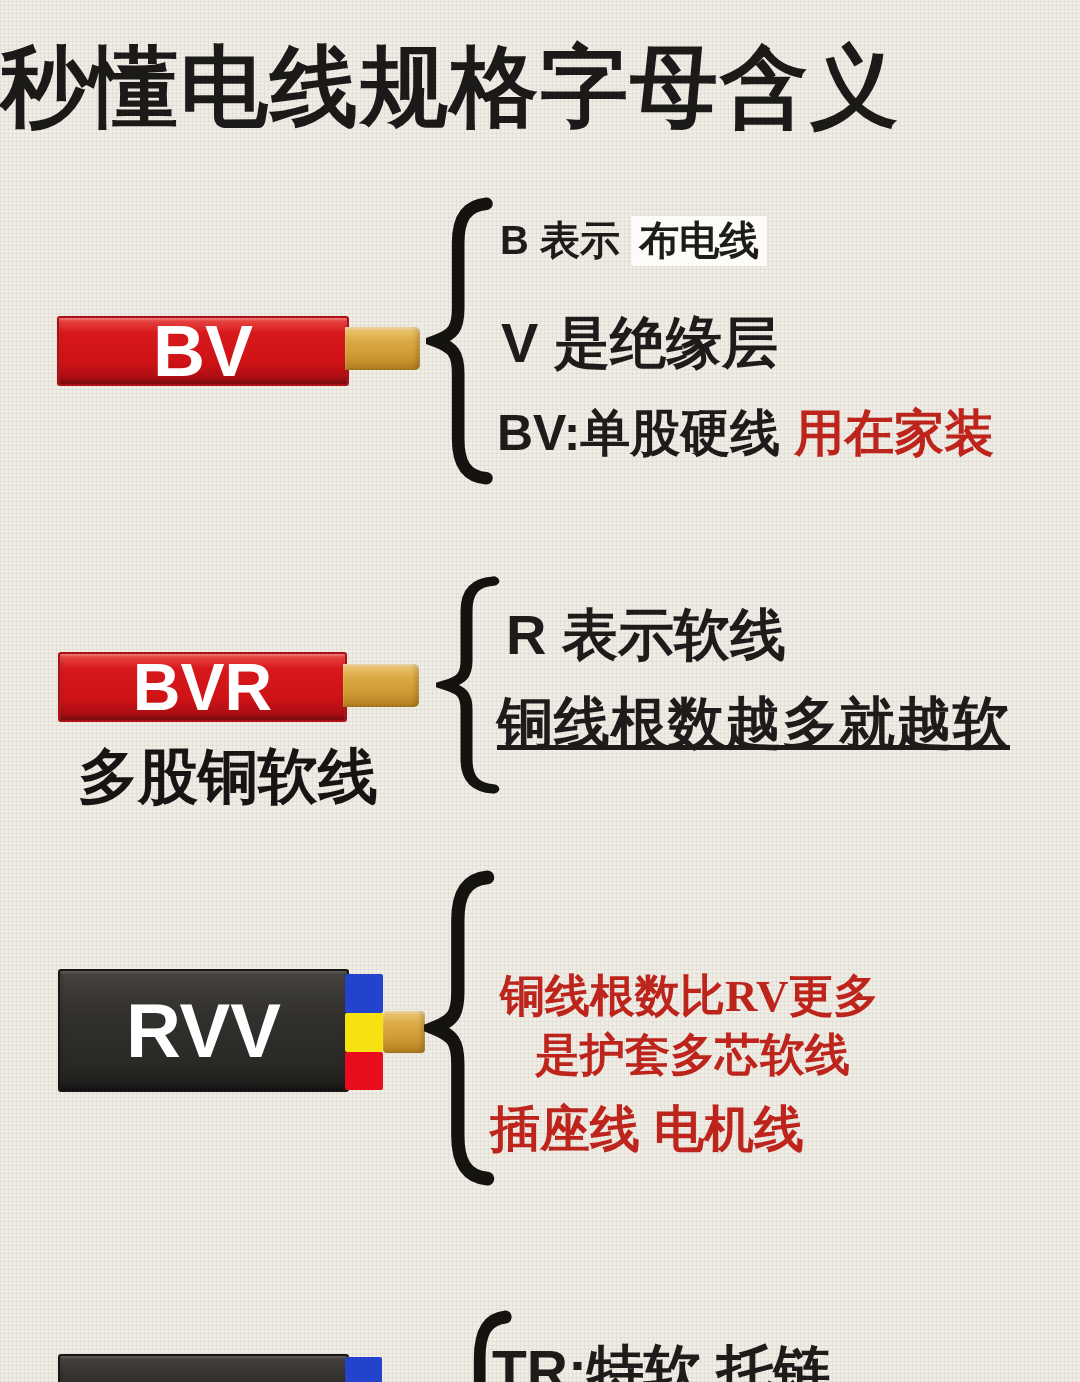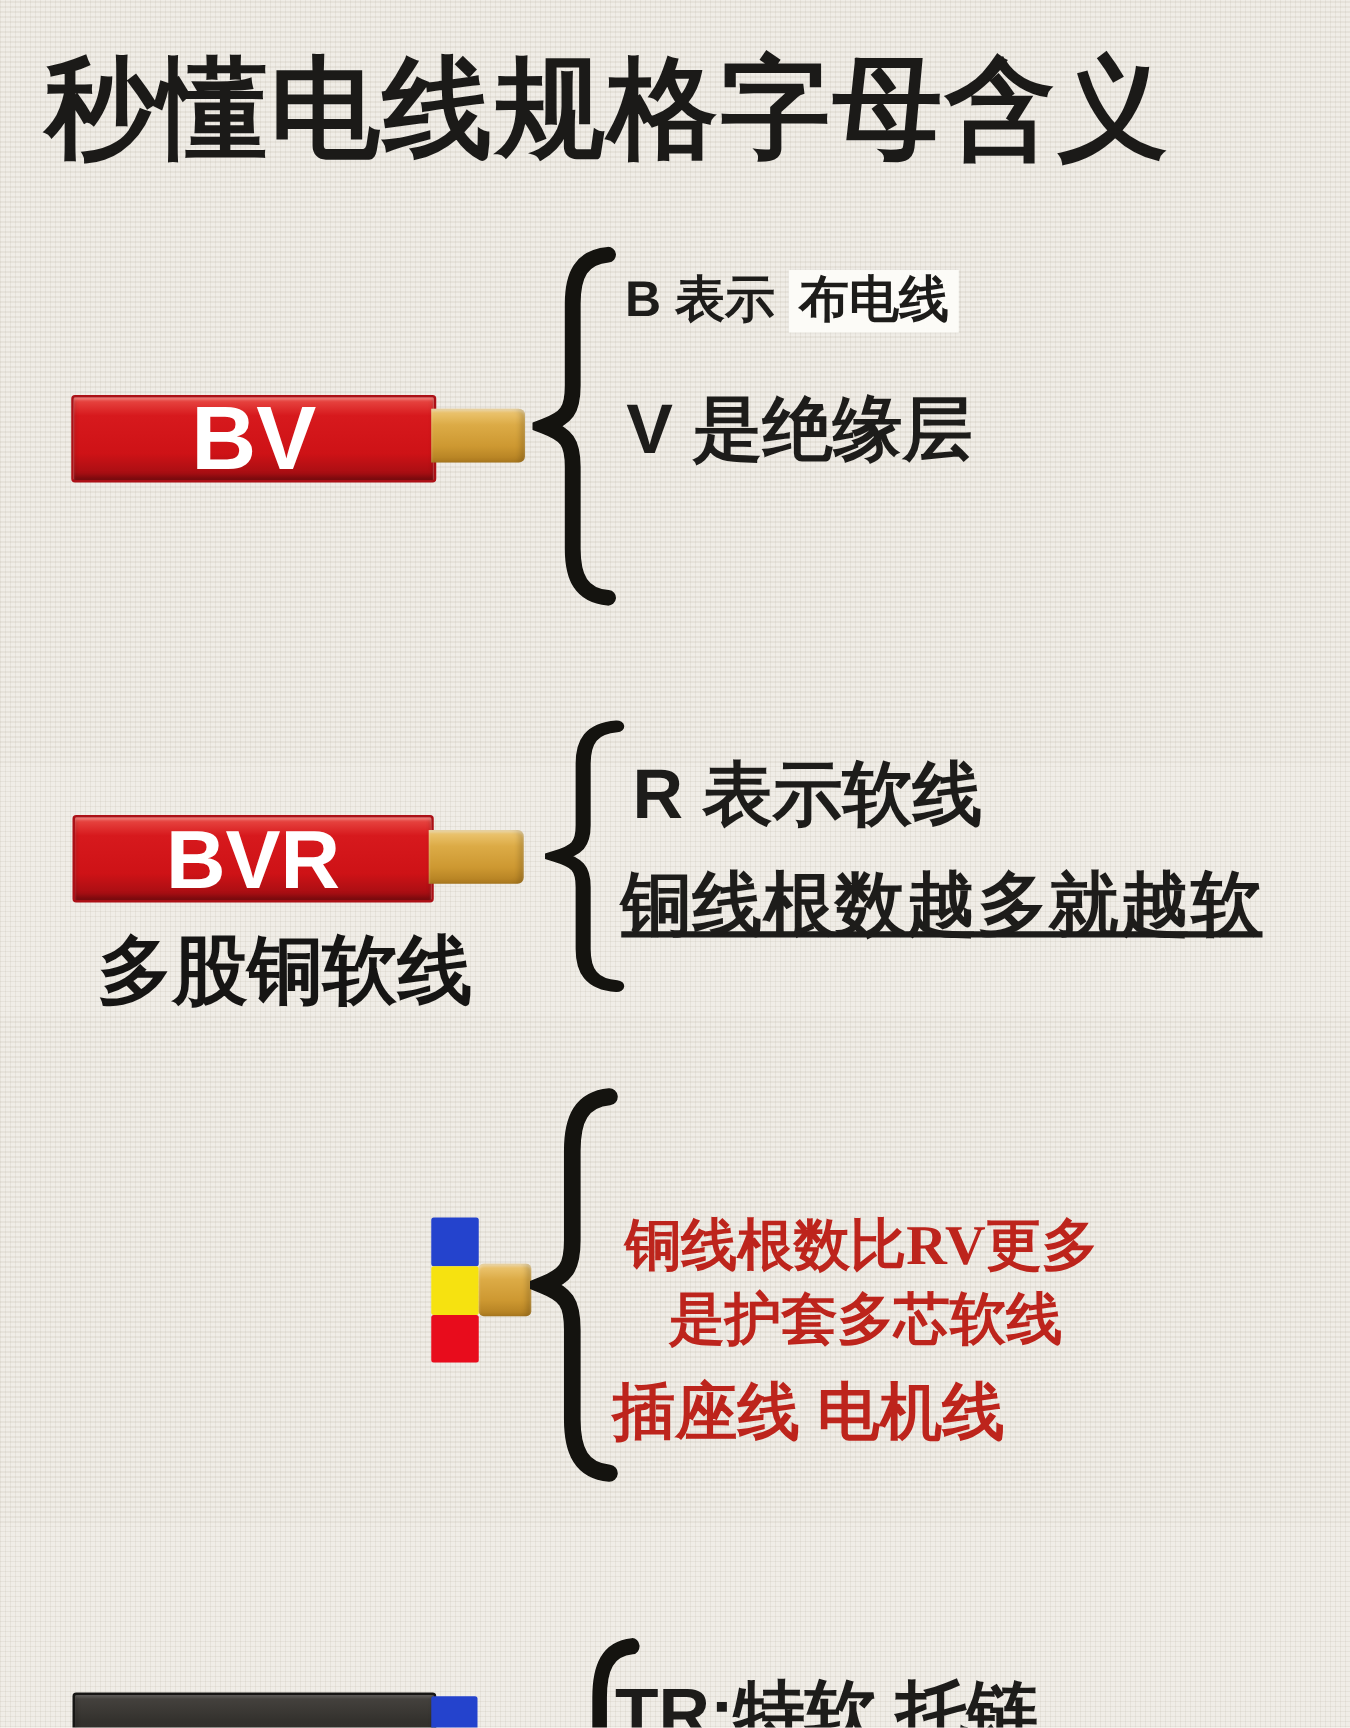--- a/index.html
+++ b/index.html
@@ -13,21 +13,20 @@
     background-image:
       repeating-linear-gradient(0deg, rgba(165,155,135,.13) 0 1px, transparent 1px 4px),
       repeating-linear-gradient(90deg, rgba(165,155,135,.13) 0 1px, transparent 1px 4px);
   }
   .abs{position:absolute;}
   
   .title{
     left:0;top:28px;width:891px;text-align:center;
     font-size:88px;font-weight:900;color:#1b1a18;letter-spacing:2px;
     white-space:nowrap;
-    margin-left:36px;
   }
   
   .t{white-space:nowrap;font-weight:900;color:#1d1c1a;line-height:1.1;}
   .red{color:#bd241c;}
   .hl{background:#fcfbf7;padding:2px 8px 4px 8px;box-shadow:0 0 2px rgba(0,0,0,.08);}
   .bv-line1 {left:500px;top:218px;font-size:40px;}
   .bv-line2 {left:501px;top:312px;font-size:56px;}
   .bv-line3 {left:497px;top:406px;font-size:50px;}
   .bvr-line1{left:506px;top:604px;font-size:56px;}
   .bvr-line2{left:497px;top:692px;font-size:56px;letter-spacing:1px;text-decoration:underline;}
@@ -89,34 +88,40 @@
   <div class="abs copper" id="bv-copper"></div>
 
   <svg class="abs brace" id="bv-brace" viewBox="0 0 80 300" preserveAspectRatio="none">
     <path d="M 62 7 C 40 9, 33 24, 33 48 L 33 116 C 33 137, 28 143, 10 150 C 28 157, 33 163, 33 184 L 33 252 C 33 276, 40 291, 62 293" fill="none" stroke="#14130f" stroke-width="13" stroke-linecap="round"></path>
   </svg>
 
   <div class="abs t bv-line1">
     <span>B 表示 </span><span class="hl">布电线</span>
   </div>
   <div class="abs t bv-line2">V 是绝缘层</div>
+  <div class="abs t bv-line3">
+    <span>BV:单股硬线 </span><span class="red">用在家装</span>
+  </div>
 
   <div class="abs wire wire-red" id="bvr-wire">
     <span>BVR</span>
   </div>
   <div class="abs copper" id="bvr-copper"></div>
   <div class="abs t bvr-caption">多股铜软线</div>
 
   <svg class="abs brace" id="bvr-brace" viewBox="0 0 80 300" preserveAspectRatio="none">
     <path d="M 62 7 C 40 9, 33 24, 33 48 L 33 116 C 33 137, 28 143, 10 150 C 28 157, 33 163, 33 184 L 33 252 C 33 276, 40 291, 62 293" fill="none" stroke="#14130f" stroke-width="13" stroke-linecap="round"></path>
   </svg>
 
   <div class="abs t bvr-line1">R 表示软线</div>
   <div class="abs t bvr-line2">铜线根数越多就越软</div>
 
+  <div class="abs wire wire-dark" id="rvv-wire">
+    <span>RVV</span>
+  </div>
   <div class="abs strip" id="rvv-strip-blue"></div>
   <div class="abs strip" id="rvv-strip-yellow"></div>
   <div class="abs strip" id="rvv-strip-red"></div>
   <div class="abs copper" id="rvv-copper"></div>
 
   <svg class="abs brace" id="rvv-brace" viewBox="0 0 80 300" preserveAspectRatio="none">
     <path d="M 62 7 C 40 9, 33 24, 33 48 L 33 116 C 33 137, 28 143, 10 150 C 28 157, 33 163, 33 184 L 33 252 C 33 276, 40 291, 62 293" fill="none" stroke="#14130f" stroke-width="13" stroke-linecap="round"></path>
   </svg>
 
   <div class="abs t red rvv-line2">铜线根数比RV更多</div>

